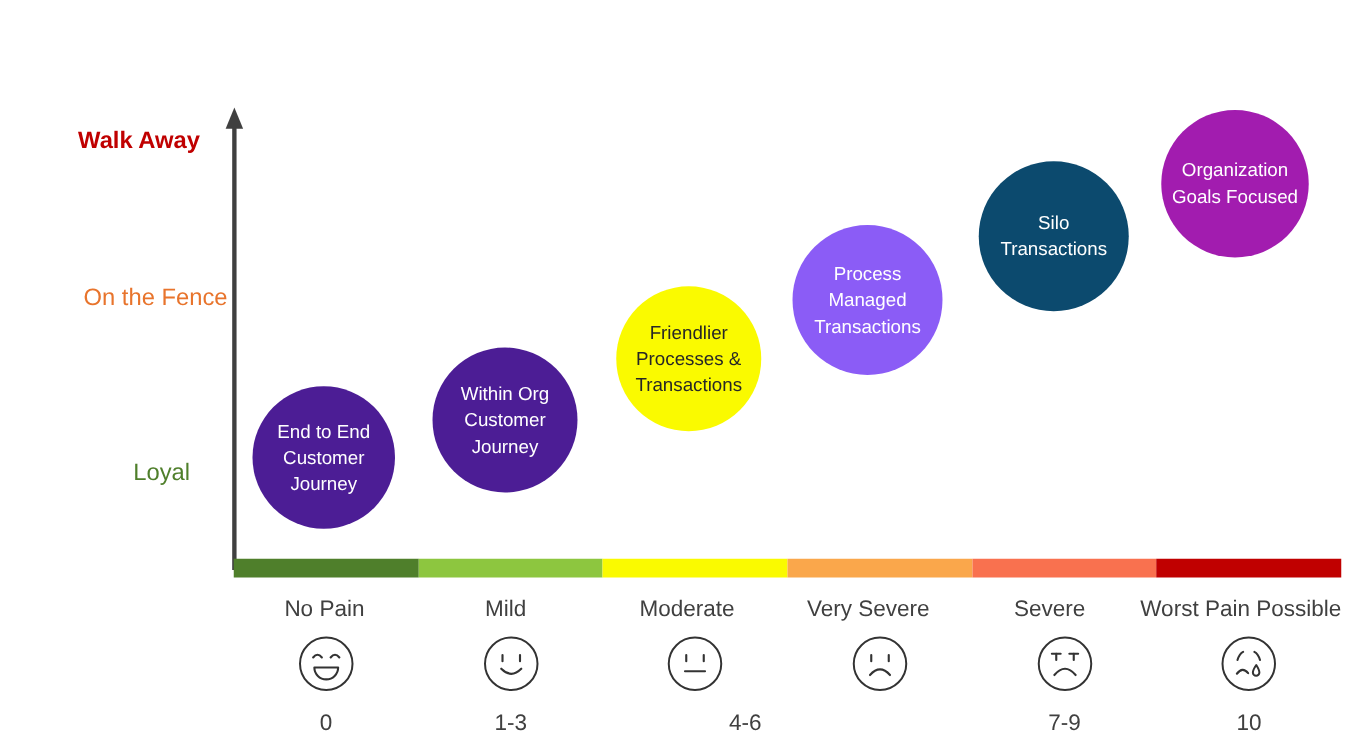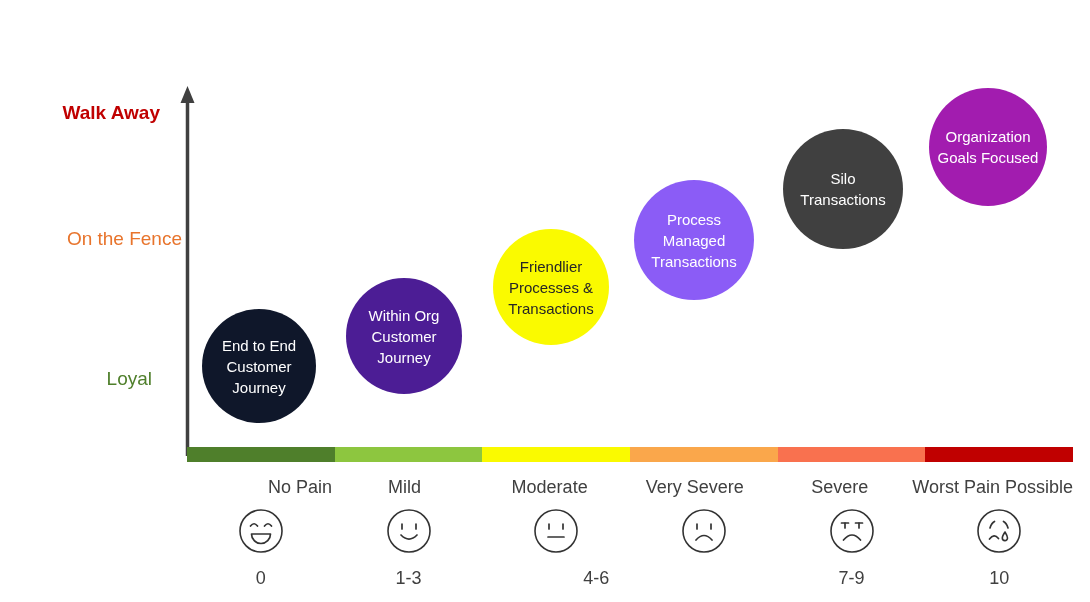--- a/index.html
+++ b/index.html
@@ -138,51 +138,51 @@
   <svg class="y-axis-svg" viewBox="0 0 24 372">
     <line x1="11.5" y1="372" x2="11.5" y2="16" stroke="#404040" stroke-width="3.5"></line>
     <polygon points="11.5,2 4.5,19 18.5,19" fill="#404040"></polygon>
   </svg>
 
   <div class="y-label y-label-walkaway" style="color: rgb(192, 0, 0);">Walk Away</div>
   <div class="y-label y-label-fence" style="color: rgb(232, 116, 44);">On the Fence</div>
   <div class="y-label y-label-loyal" style="color: rgb(79, 127, 43); margin-left: 16px;">Loyal</div>
 
   <div id="bubble-layer">
-      <div class="bubble" style="left: 202px; top: 309px; width: 114px; height: 114px; background: #0f172a; color: rgb(255, 255, 255);">
+      <div class="bubble" style="left: 202px; top: 309px; width: 114px; height: 114px; background: #4c1d95; color: rgb(255, 255, 255);">
         <span>End to End Customer Journey</span>
       </div>
       <div class="bubble" style="left: 346px; top: 278px; width: 116px; height: 116px; background: #4c1d95; color: rgb(255, 255, 255);">
         <span>Within Org Customer Journey</span>
       </div>
       <div class="bubble" style="left: 493px; top: 229px; width: 116px; height: 116px; background: rgb(250, 250, 0); color: rgb(38, 38, 38);">
         <span>Friendlier Processes &amp; Transactions</span>
       </div>
       <div class="bubble" style="left: 634px; top: 180px; width: 120px; height: 120px; background: #8b5cf6; color: rgb(255, 255, 255);">
         <span>Process Managed Transactions</span>
       </div>
-      <div class="bubble" style="left: 783px; top: 129px; width: 120px; height: 120px; background: #404040; color: rgb(255, 255, 255);">
+      <div class="bubble" style="left: 783px; top: 129px; width: 120px; height: 120px; background: #0c4a6e; color: rgb(255, 255, 255);">
         <span>Silo Transactions</span>
       </div>
       <div class="bubble" style="left: 929px; top: 88px; width: 118px; height: 118px; background: #a21caf; color: rgb(255, 255, 255);">
         <span>Organization Goals Focused</span>
       </div>
     </div>
 
   <div class="scale-bar" id="scale-bar">
       <div class="scale-seg" style="flex: 1 1 0px; background: rgb(79, 127, 43);"></div>
       <div class="scale-seg" style="flex: 1 1 0px; background: rgb(141, 198, 63);"></div>
       <div class="scale-seg" style="flex: 1 1 0px; background: rgb(250, 250, 0);"></div>
       <div class="scale-seg" style="flex: 1 1 0px; background: rgb(250, 167, 75);"></div>
       <div class="scale-seg" style="flex: 1 1 0px; background: rgb(249, 113, 79);"></div>
       <div class="scale-seg" style="flex: 1 1 0px; background: rgb(192, 0, 0);"></div>
     </div>
 
   <div class="x-cats" id="x-cats">
-      <div class="x-cat" style="flex: 1 1 0px; text-align: right;">No Pain</div>
+      <div class="x-cat" style="flex: 1 1 0px;">No Pain</div>
       <div class="x-cat" style="flex: 1 1 0px;">Mild</div>
       <div class="x-cat" style="flex: 1 1 0px;">Moderate</div>
       <div class="x-cat" style="flex: 1 1 0px;">Very Severe</div>
       <div class="x-cat" style="flex: 1 1 0px;">Severe</div>
       <div class="x-cat" style="flex: 1 1 0px;">Worst Pain Possible</div>
     </div>
 
   <div class="faces-row" id="faces-row">
       <div class="face-cell" style="flex: 1 1 0px;">
         <svg width="46" height="46" viewBox="0 0 46 46">

